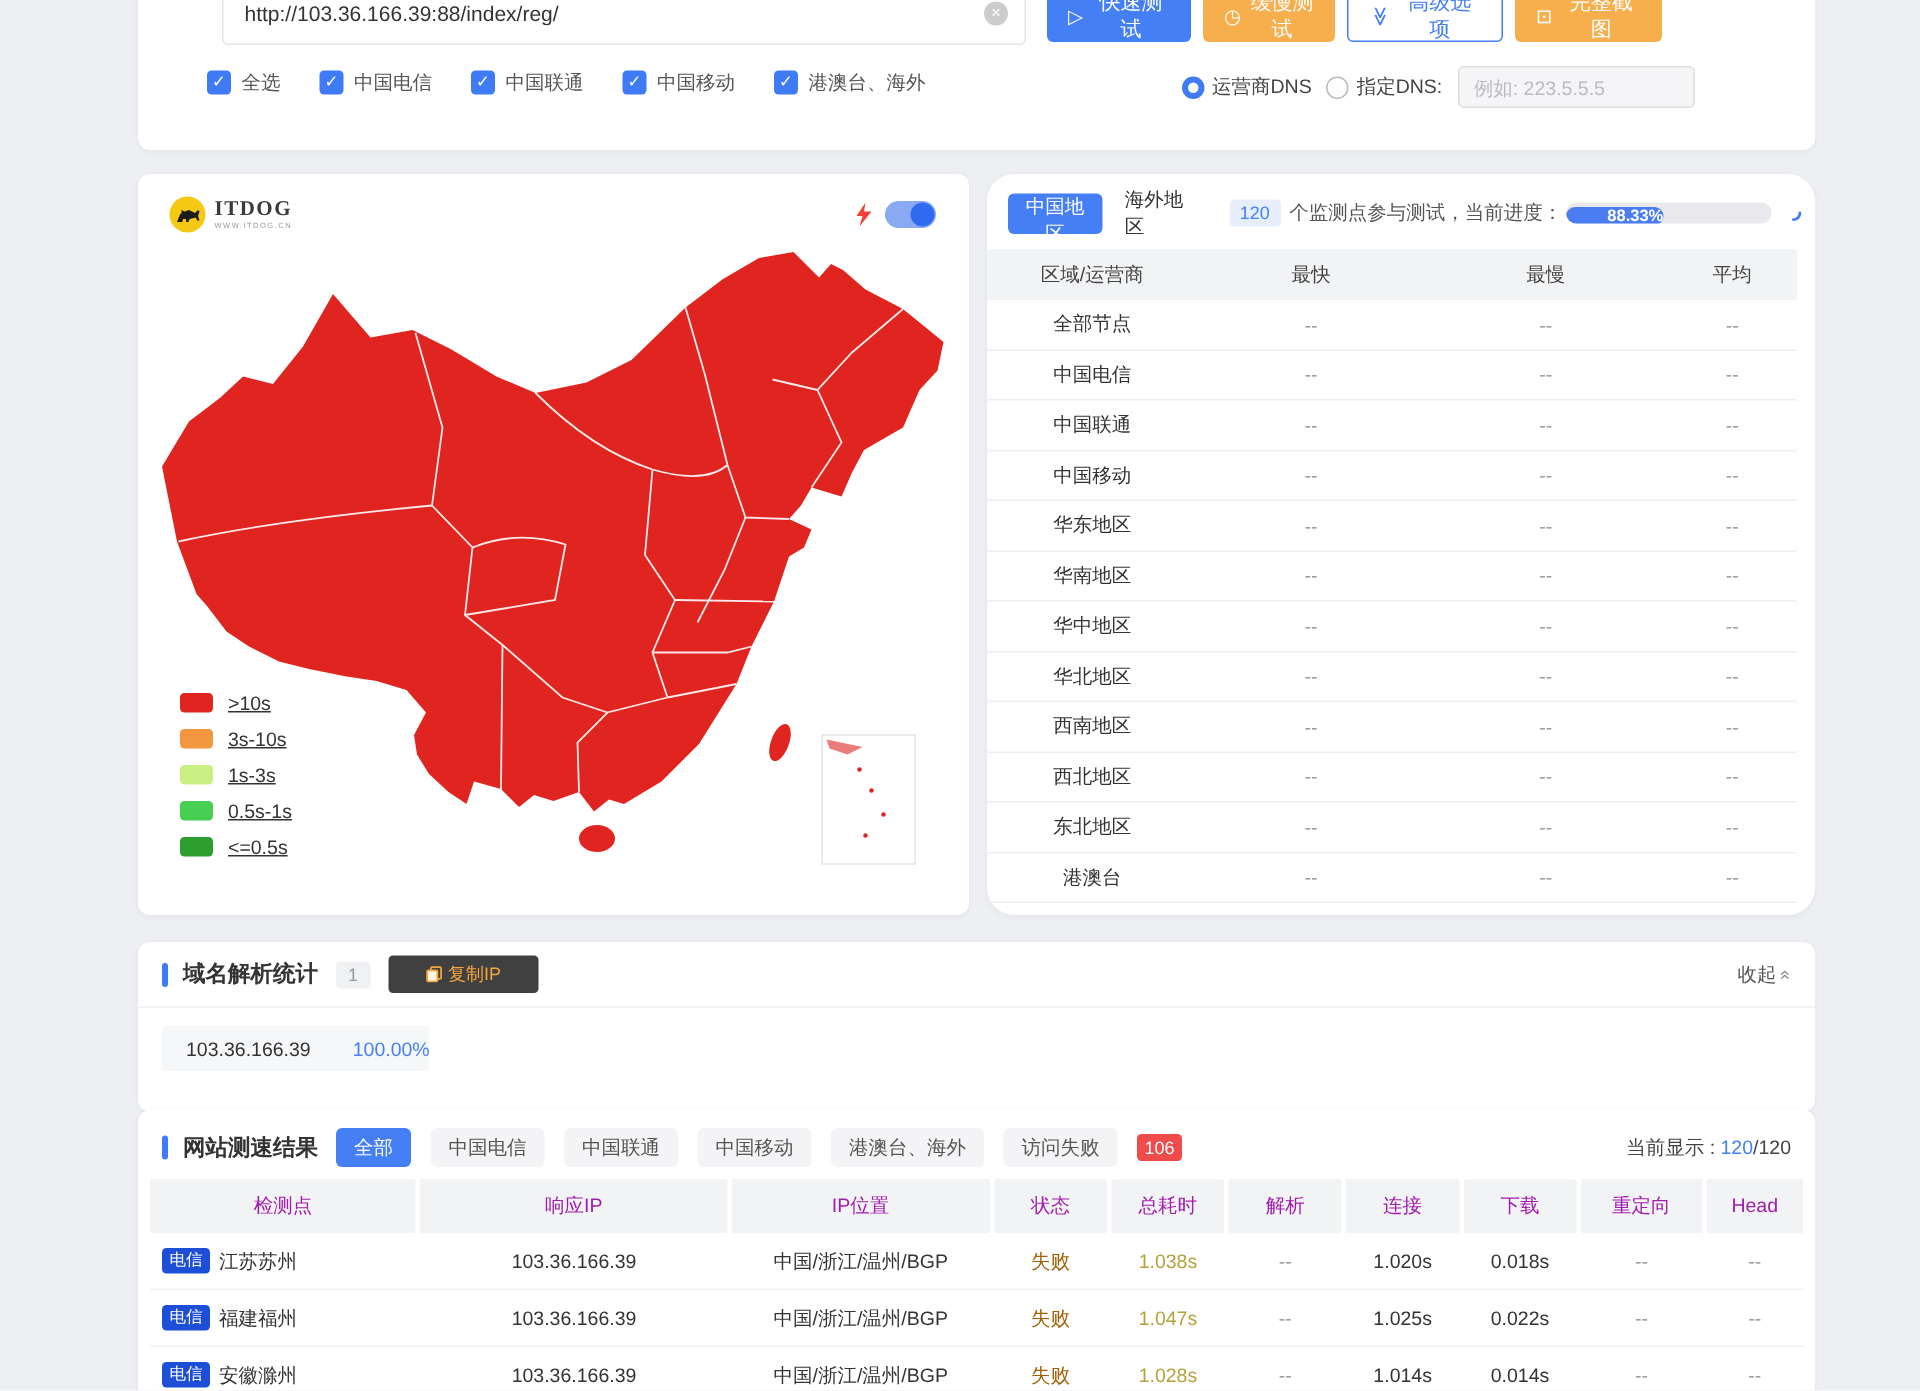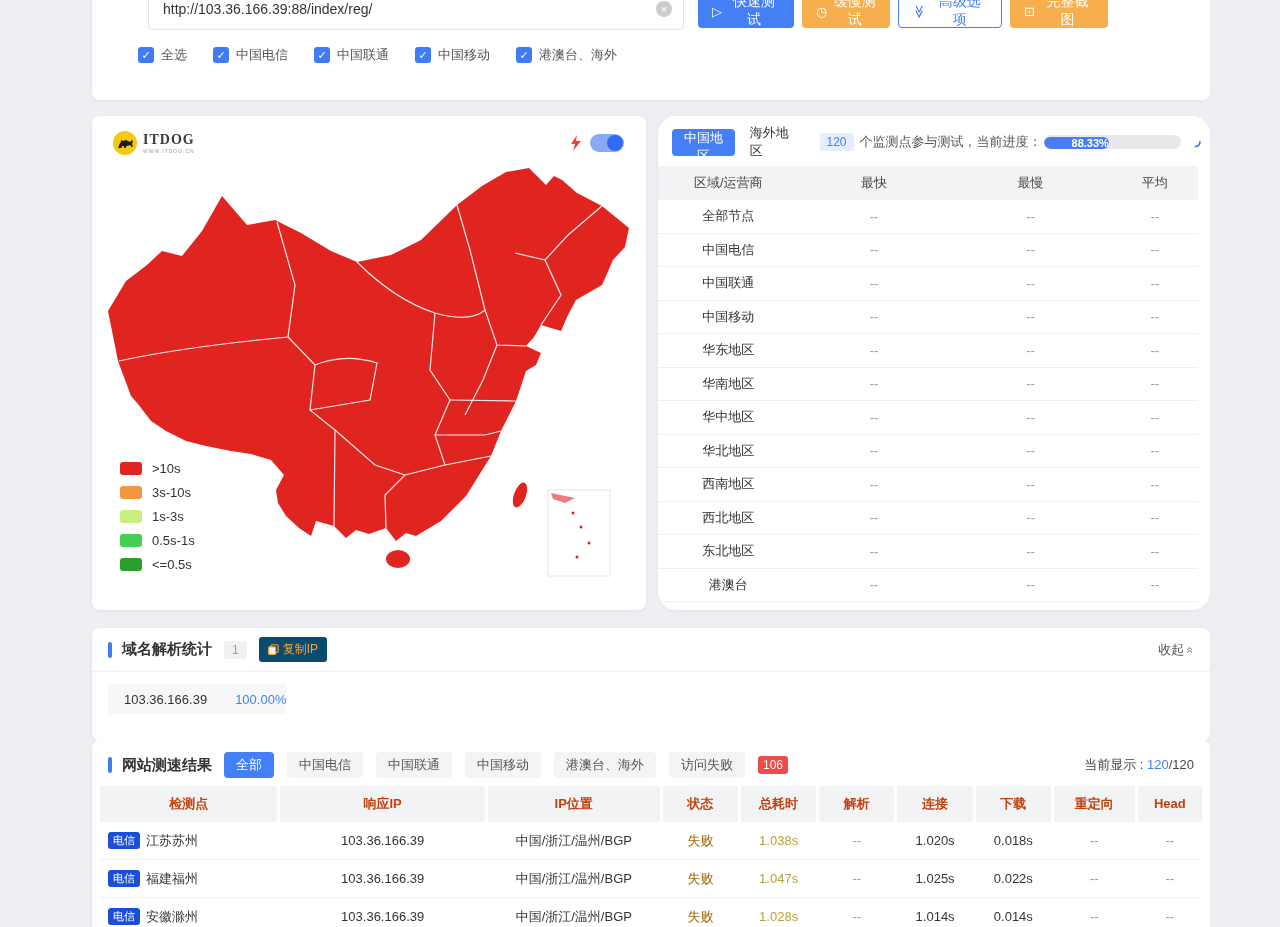--- a/index.html
+++ b/index.html
@@ -39,21 +39,21 @@
   .logo { position:absolute; left:20px; top:14px; display:flex; align-items:center; gap:5px; }
   .logo-text { display:flex; flex-direction:column; }
   .logo-title { font-family:"Liberation Serif","DejaVu Serif",serif; font-weight:bold; font-size:14px; letter-spacing:1px; color:#3a3a3a; }
   .logo-sub { font-size:5px; color:#9a9a9a; letter-spacing:1px; }
   .map-controls { position:absolute; right:22px; top:18px; display:flex; align-items:center; gap:8px; }
   .toggle { width:34px; height:18px; border-radius:9px; background:#8aa9f3; position:relative; cursor:pointer; }
   .toggle-knob { position:absolute; right:1px; top:1px; width:16px; height:16px; border-radius:50%; background:#2f6bf0; }
   .legend { position:absolute; left:28px; bottom:38px; display:flex; flex-direction:column; gap:9px; }
   .legend-item { display:flex; align-items:center; gap:10px; }
   .legend-swatch { width:22px; height:13px; border-radius:3px; }
-  .legend-label { font-size:13px; color:#333; }
+  .legend-label { font-size:13px; color:#333;text-decoration:underline; }
 
   
   #card-region { left:658px; top:116px; width:552px; height:494px;border-radius:18px; }
   .region-head { position:absolute; left:14px; top:12px; right:8px; height:28px; display:flex; align-items:center; }
   .tab-cn { height:27px; padding:0 10px; background:#447ff5; color:#fff; border:none; border-radius:4px; font-size:13px; cursor:pointer; font-family:inherit; }
   .tab-ov { margin-left:15px; font-size:13px; color:#333; cursor:pointer; }
   .count-badge { margin-left:27px; background:#e6eefc; color:#4580f4; font-size:12px; border-radius:3px; padding:2px 7px; }
   .progress-label { margin-left:6px; font-size:13px; color:#555; white-space:nowrap; }
   .progress { margin-left:2px; width:167px; height:14px; border-radius:7px; background:#e9e9ed; overflow:hidden; }
   .progress-fill { height:100%; background:#4a7df2; border-radius:7px; color:#fff; font-size:11px; font-weight:bold; text-align:center; line-height:14px; }
@@ -65,41 +65,41 @@
   .rc0 { width:26%; } .rc1 { width:28%; } .rc2 { width:30%;text-align:center; } .rc3 { width:16%; }
   .region-hrow .rc { color:#444; }
   .muted { color:#999; }
 
   
   #card-dns { left:92px; top:628px; width:1118px; height:113px; }
   .sec-head { display:flex; align-items:center; height:44px; padding:0 16px; border-bottom:1px solid #f0f0f0; }
   .blue-bar { width:4px; height:16px; border-radius:2px; background:#3e7bf5; margin-right:10px; }
   .sec-title { font-size:15px; font-weight:bold; color:#333; }
   .small-badge { margin-left:12px; background:#f0f1f3; color:#999; font-size:12px; border-radius:3px; padding:2px 8px; }
-  .copy-btn { margin-left:12px; background:#0c4a6e; color:#f5a53c; border:none; border-radius:3px; font-size:12px; padding:4px 9px; display:flex; align-items:center; gap:4px; cursor:pointer; font-family:inherit; }
+  .copy-btn { margin-left:12px; background:#404040; color:#f5a53c; border:none; border-radius:3px; font-size:12px; padding:4px 25px; display:flex; align-items:center; gap:4px; cursor:pointer; font-family:inherit; }
   .collapse { margin-left:auto; font-size:13px; color:#555; cursor:pointer; display:flex; align-items:center; gap:3px; }
   .ip-pill { position:absolute; left:16px; top:56px; height:30px; width:178px; background:#f6f7f9; border-radius:2px; display:flex; align-items:center; padding:0 16px; }
   .ip-text { font-size:13px; color:#333; }
   .ip-pct { margin-left:28px; font-size:13px; color:#4580f4; }
 
   
   #card-speed { left:92px; top:740px; width:1118px; height:200px; }
   .speed-head { display:flex; align-items:center; height:30px; margin:10px 16px 0 16px; }
   .speed-tabs { display:flex; align-items:center; gap:13px; margin-left:12px; }
   .stab { height:26px; padding:0 12px; border:none; border-radius:4px; background:#f4f4f6; color:#555; font-size:13px; cursor:pointer; font-family:inherit; display:flex; align-items:center; gap:6px; }
   .stab.active { background:#447ff5; color:#fff; }
   .fail-badge { background:#ef4b4b; color:#fff; font-size:12px; border-radius:3px; padding:2px 5px; }
   .display-count { margin-left:auto; font-size:13px; color:#444; }
   .display-count .cur { color:#4580f4; }
   .speed-table { position:absolute; left:8px; right:8px; top:46px; }
   .trow { display:flex; gap:3px; align-items:center; }
   .thead { height:36px; }
   .tbody-row { height:38px; border-bottom:1px solid #f1f1f1; }
   .cell { text-align:center; font-size:13px; overflow:hidden; white-space:nowrap; }
-  .thead .cell { background:#f2f3f5; height:36px; line-height:36px; color:#c2410c; border-radius:1px;font-weight:bold; }
+  .thead .cell { background:#f2f3f5; height:36px; line-height:36px; color:#a21caf; border-radius:1px; }
   .c0{width:16.5%;} .c1{width:19%;} .c2{width:16%;} .c3{width:7%;} .c4{width:7%;}
   .c5{width:7%;} .c6{width:7%;} .c7{width:7%;} .c8{width:7.5%;} .c9{width:6%;}
   .cell-loc { display:flex; align-items:center; gap:6px; text-align:left; padding-left:8px; }
   .carrier-badge { background:#1d4ed8; color:#fff; font-size:11px; border-radius:3px; padding:3px 5px; line-height:1; }
   .status-fail { color:#a16207; }
   .time-olive { color:#b5a23c; }
 </style>
 </head>
 <body>
 
@@ -143,20 +143,31 @@
         </label>
         <label class="cb-item">
           <span class="cb-box">✓</span>
           <span class="cb-label">中国移动</span>
         </label>
         <label class="cb-item">
           <span class="cb-box">✓</span>
           <span class="cb-label">港澳台、海外</span>
         </label>
       </div>
+    <div class="dns-row">
+      <span class="radio-item">
+        <span class="radio sel"></span>
+        <span class="radio-label">运营商DNS</span>
+      </span>
+      <span class="radio-item">
+        <span class="radio"></span>
+        <span class="radio-label">指定DNS:</span>
+      </span>
+      <input class="dns-input" type="text" disabled="" placeholder="例如: 223.5.5.5" style="">
+    </div>
   </div>
 
   <div class="card" id="card-map">
     <div class="logo">
       <svg width="26" height="26" viewBox="0 0 26 26">
         <circle cx="13" cy="13" r="12" fill="#f5c913"></circle>
         <path d="M6 18 l2-5 1-1 0-2 2 1 3-1 4 2 2-2 1 1-1 3 1 3 -1.5 0 -1-2 -4 1 -1 2 -1.5 0 0-2 -2 0 -0.5 2 -1.5 0 z" fill="#1c1c1c"></path>
       </svg>
       <span class="logo-text">
         <span class="logo-title">ITDOG</span>

